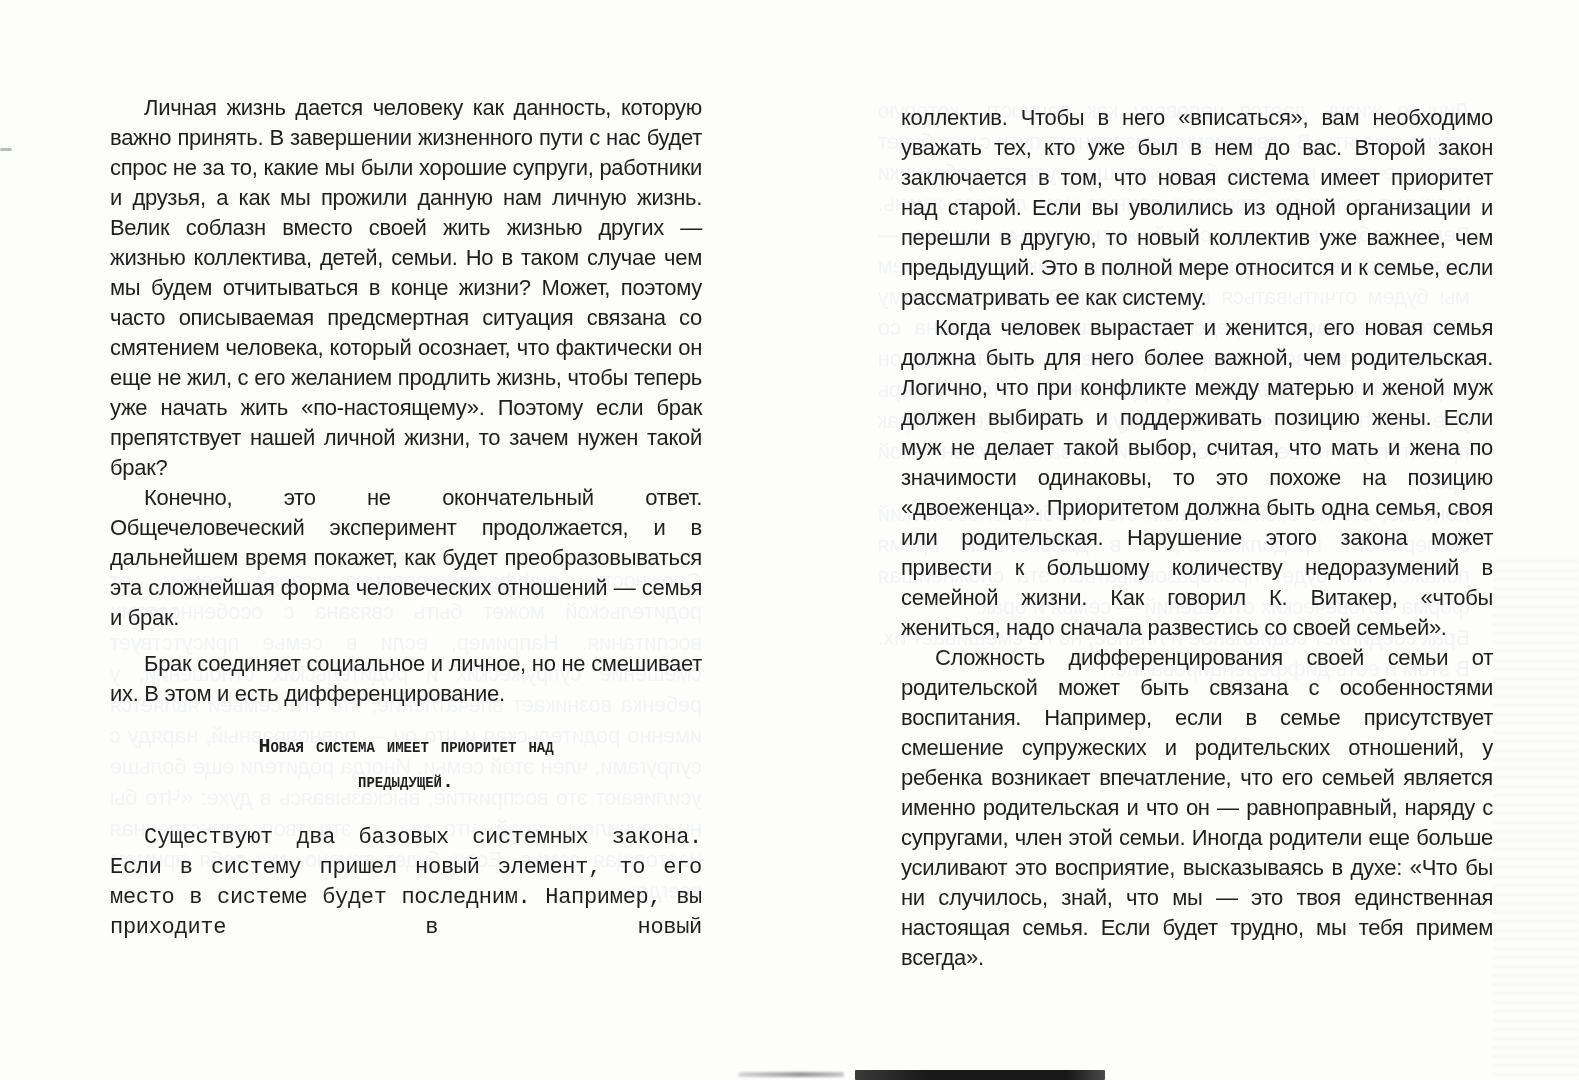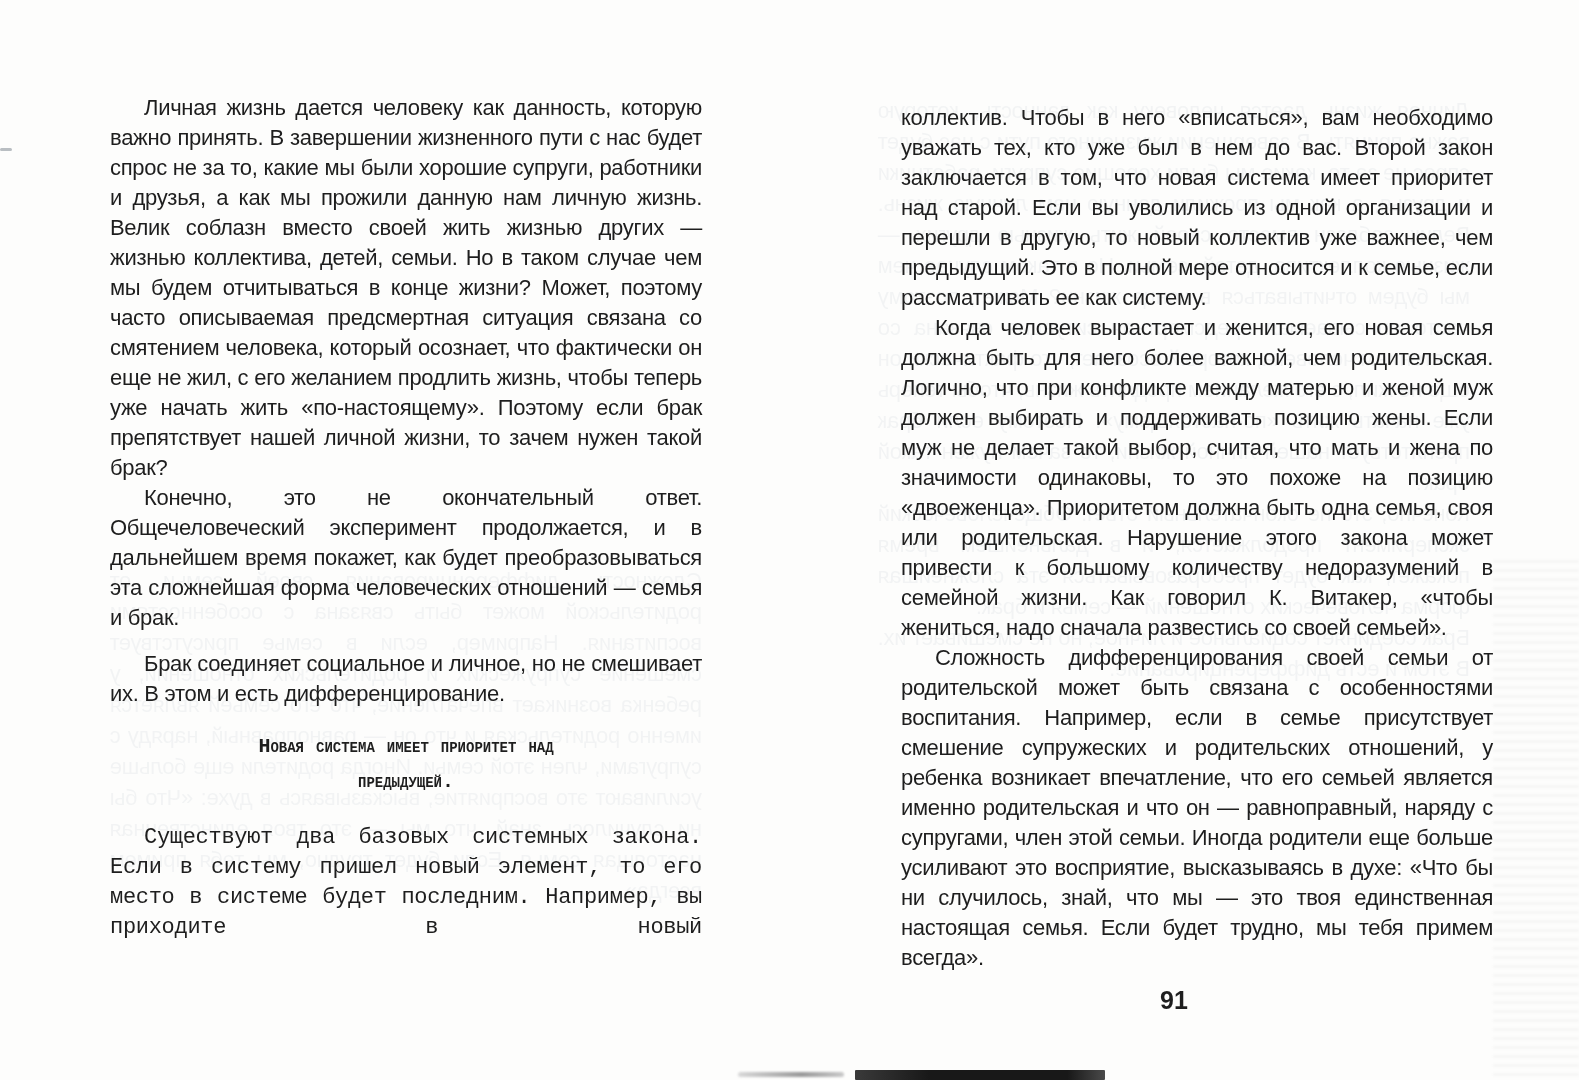--- a/index.html
+++ b/index.html
@@ -135,20 +135,19 @@
     <div class="bleed" aria-hidden="true">
       <p>Личная жизнь дается человеку как данность, которую важно принять. В завершении жизненного пути с нас будет спрос не за то, какие мы были хорошие супруги, работники и друзья, а как мы прожили данную нам личную жизнь. Велик соблазн вместо своей жить жизнью других — жизнью коллектива, детей, семьи. Но в таком случае чем мы будем отчитываться в конце жизни? Может, поэтому часто описываемая предсмертная ситуация связана со смятением человека, который осознает, что фактически он еще не жил, с его желанием продлить жизнь, чтобы теперь уже начать жить «по-настоящему». Поэтому если брак препятствует нашей личной жизни, то зачем нужен такой брак?</p>
       <p>Конечно, это не окончательный ответ. Общечеловеческий эксперимент продолжается, и в дальнейшем время покажет, как будет преобразовываться эта сложнейшая форма человеческих отношений — семья и брак.</p>
       <p>Брак соединяет социальное и личное, но не смешивает их. В этом и есть дифференцирование.</p>
     </div>
     <div class="content">
       <p class="par">коллектив. Чтобы в него «вписаться», вам необходимо уважать тех, кто уже был в нем до вас. Второй закон заключается в том, что новая система имеет приоритет над старой. Если вы уволились из одной организации и перешли в другую, то новый коллектив уже важнее, чем предыдущий. Это в полной мере относится и к семье, если рассматривать ее как систему.</p>
       <p class="par indent">Когда человек вырастает и женится, его новая семья должна быть для него более важной, чем родительская. Логично, что при конфликте между матерью и женой муж должен выбирать и поддерживать позицию жены. Если муж не делает такой выбор, считая, что мать и жена по значимости одинаковы, то это похоже на позицию «двоеженца». Приоритетом должна быть одна семья, своя или родительская. Нарушение этого закона может привести к большому количеству недоразумений в семейной жизни. Как говорил К. Витакер, «чтобы жениться, надо сначала развестись со своей семьей».</p>
       <p class="par indent">Сложность дифференцирования своей семьи от родительской может быть связана с особенностями воспитания. Например, если в семье присутствует смешение супружеских и родительских отношений, у ребенка возникает впечатление, что его семьей является именно родительская и что он — равноправный, наряду с супругами, член этой семьи. Иногда родители еще больше усиливают это восприятие, высказываясь в духе: «Что бы ни случилось, знай, что мы — это твоя единственная настоящая семья. Если будет трудно, мы тебя примем всегда».</p>
     </div>
-    <div class="pagenum">91</div>
   </section>
 
   <div class="artifact edge-mark"></div>
   <div class="artifact right-edge-noise"></div>
   <div class="artifact bottom-smudge"></div>
   <div class="artifact bottom-bar"></div>
 </div>
 
 </body></html>

